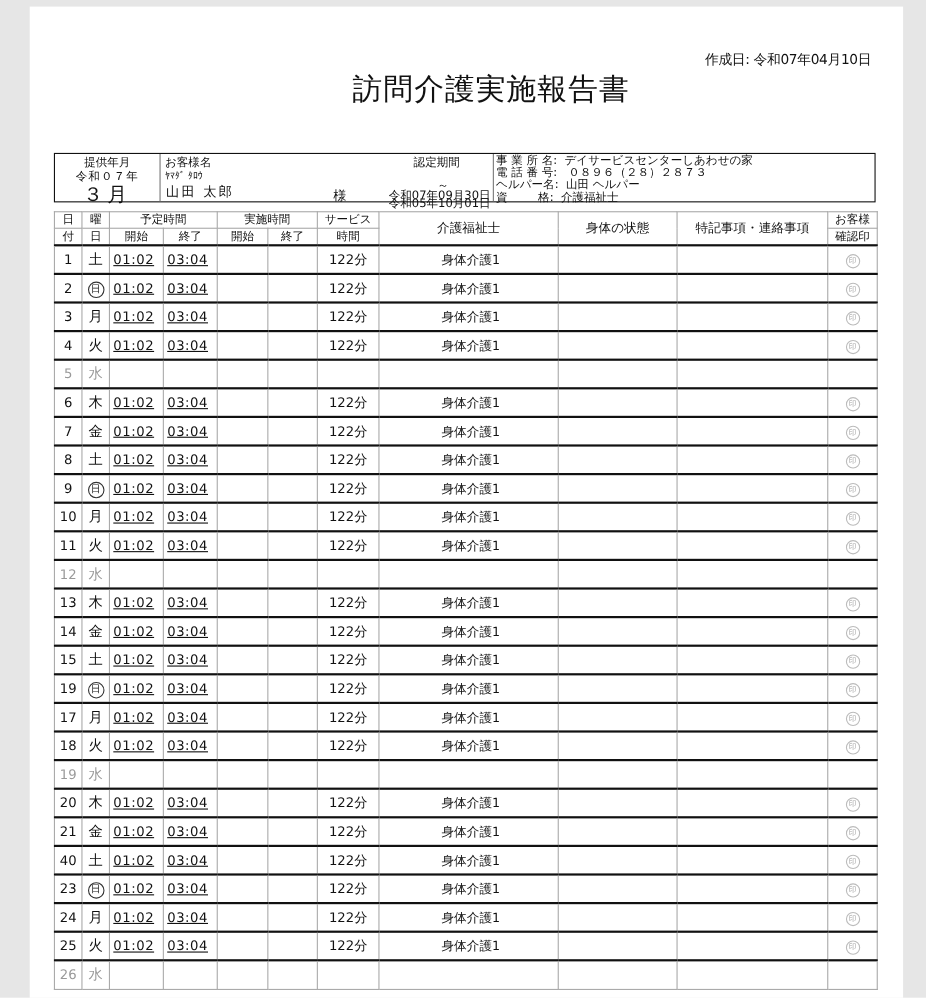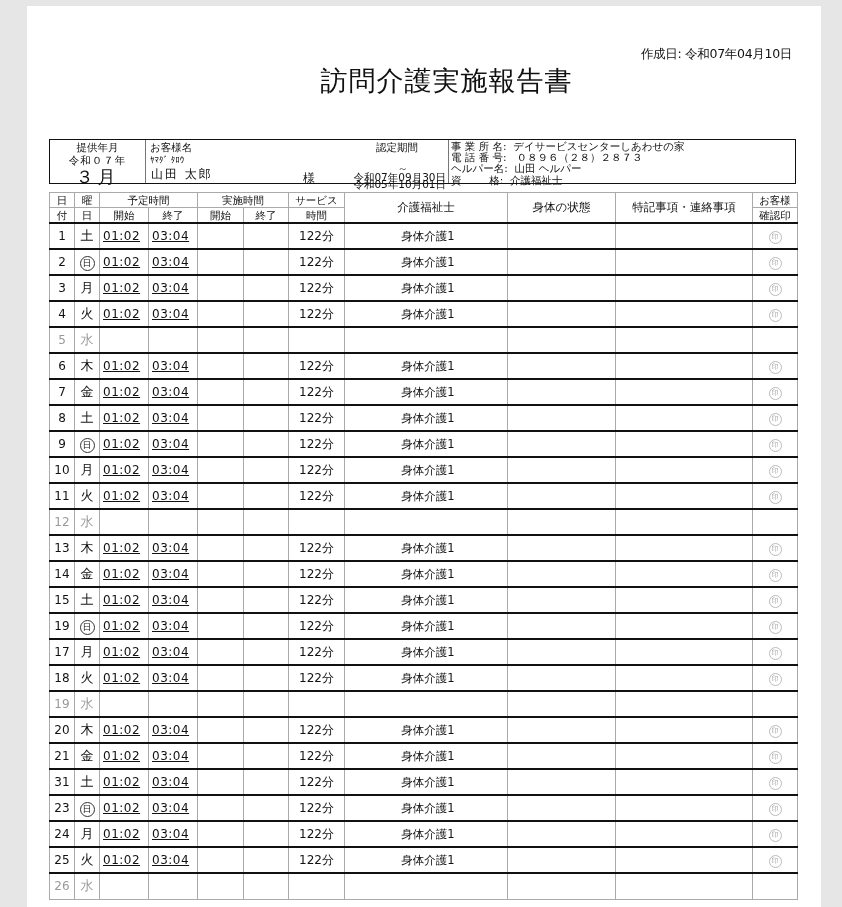--- a/index.html
+++ b/index.html
@@ -376,21 +376,21 @@
           <td class="t">03:04</td>
           <td></td>
           <td></td>
           <td class="svc">122分</td>
           <td class="cnt">身体介護1</td>
           <td></td>
           <td></td>
           <td class="stamp"><span>印</span></td>
         </tr>
         <tr>
-          <td class="d">31</td>
+          <td class="d">40</td>
           <td class="dow">土</td>
           <td class="t">01:02</td>
           <td class="t">03:04</td>
           <td></td>
           <td></td>
           <td class="svc">122分</td>
           <td class="cnt">身体介護1</td>
           <td></td>
           <td></td>
           <td class="stamp"><span>印</span></td>

